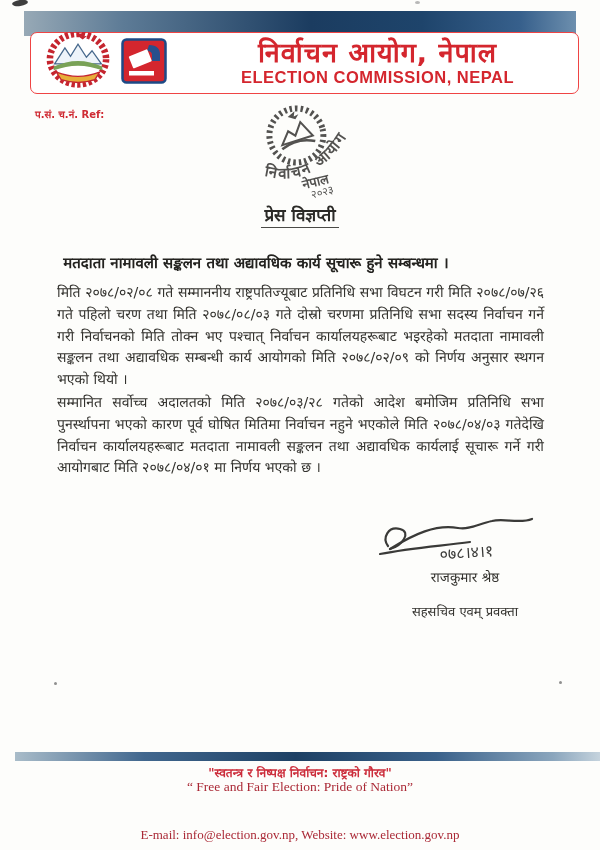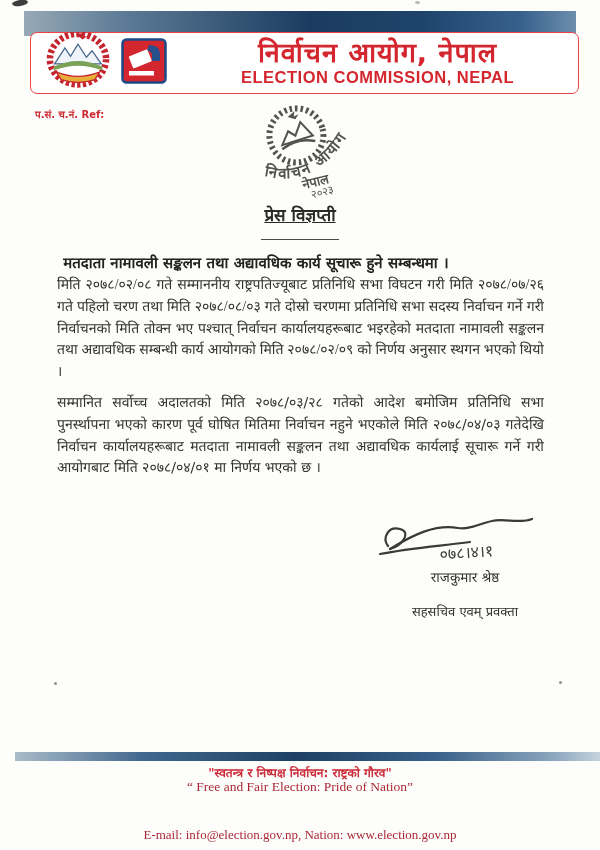--- a/index.html
+++ b/index.html
@@ -23,24 +23,24 @@
   }
   .brand-titles{flex:1;text-align:center;line-height:1;transform:translateY(-1px);}
   .brand-np{font-size:27px;font-weight:bold;color:#d4262e;letter-spacing:1px;}
   .brand-en{font-size:16.5px;font-weight:bold;color:#d4262e;font-family:"Liberation Sans",sans-serif;letter-spacing:.5px;margin-top:3px;}
   .ref-line{position:absolute;left:35px;top:107px;font-size:10px;font-weight:bold;color:#cf2b33;}
   
   .stamp{position:absolute;left:238px;top:99px;width:124px;height:102px;opacity:.82;}
   
   .date-line{position:absolute;right:55px;top:170px;font-size:15px;color:#1f1f1d;}
   .press-title-wrap{position:absolute;left:0;top:203px;width:600px;text-align:center;}
-  .press-title{font-size:17px;font-weight:bold;border-bottom:1.4px solid #4a4a46;padding:0 3px 14px;text-decoration:underline;}
+  .press-title{font-size:17px;font-weight:bold;border-bottom:1.4px solid #4a4a46;padding:0 3px 2px;}
   .subject-line{position:absolute;left:0;top:252px;width:512px;text-align:center;font-size:15px;font-weight:bold;color:#23221f;}
   .para{position:absolute;left:57px;width:487px;font-size:14px;line-height:21.8px;text-align:justify;color:#33322e;}
-  .para1{top:274px;font-family:Liberation Serif, serif;}
+  .para1{top:282px;}
   .para2{top:392px;}
   
   .sig-block{position:absolute;right:40px;top:516px;width:190px;text-align:center;}
   .sig-name{font-size:13.5px;color:#33322e;margin-top:-2px;}
   .sig-role{font-size:13px;color:#33322e;margin-top:16px;}
   .dot{position:absolute;width:3px;height:3px;border-radius:50%;background:#555;opacity:.65;}
   
   .footer-band{
     position:absolute;left:15px;top:752px;width:585px;height:9px;
     background:linear-gradient(90deg,#a9bcc9 0%,#41678e 22%,#1d4064 48%,#3a618a 72%,#8ba6bd 92%,#c5d3dd 100%);
@@ -131,15 +131,15 @@
     <div class="sig-name">राजकुमार श्रेष्ठ</div>
     <div class="sig-role">सहसचिव एवम् प्रवक्ता</div>
   </div>
 
   <div class="dot" style="left:54px;top:682px;"></div>
   <div class="dot" style="left:559px;top:681px;"></div>
 
   <div class="footer-band"></div>
   <div class="f-line f-np-slogan">"स्वतन्त्र र निष्पक्ष निर्वाचन: राष्ट्रको गौरव"</div>
   <div class="f-line f-en-slogan">“ Free and Fair Election: Pride of Nation”</div>
-  <div class="f-line f-contact">E-mail: info@election.gov.np, Nation: www.election.gov.np</div>
+  <div class="f-line f-contact">E-mail: info@election.gov.np, Website: www.election.gov.np</div>
 
 </div>
 
 </body></html>

